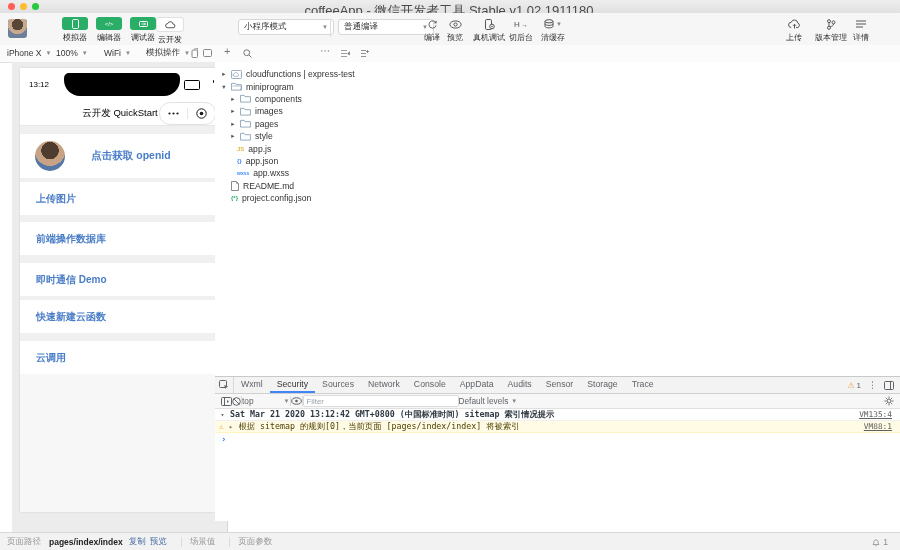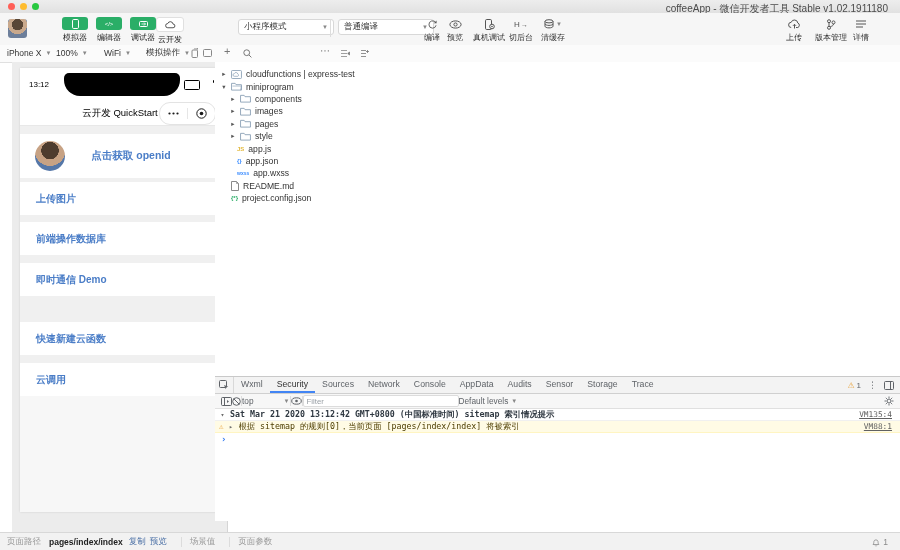--- a/index.html
+++ b/index.html
@@ -5,21 +5,21 @@
   html,body{margin:0;padding:0;}
   body{width:900px;height:550px;position:relative;overflow:hidden;background:#fff;
        font-family:"Liberation Sans",sans-serif;color:#333;}
   svg{display:block;}
   
   .titlebar{position:absolute;left:0;right:0;top:0;height:13px;
             background:linear-gradient(#ededed,#e1e1e1);border-bottom:1px solid #cdcdcd;}
   .lights{position:absolute;left:8px;top:3px;display:flex;gap:5px;}
   .light{width:7px;height:7px;border-radius:50%;}
   .l-red{background:#ff5f57;}.l-yellow{background:#febc2e;}.l-green{background:#28c840;}
-  .win-title{position:absolute;left:0;right:12px;top:2px;text-align:right;font-size:10px;color:#4a4a4a;}
+  .win-title{position:absolute;left:0;right:2px;top:2px;text-align:center;font-size:13px;color:#4a4a4a;}
   
   .toolbar{position:absolute;left:0;right:0;top:13px;height:32px;background:#f6f6f6;border-bottom:1px solid #dcdcdc;}
   .avatar{position:absolute;left:8px;top:6px;width:19px;height:19px;border-radius:3px;overflow:hidden;
           background:radial-gradient(circle at 50% 30%, #584636 0 34%, #c9a98d 35% 58%, #6d7f9b 59%);}
   .tbcol{position:absolute;top:4px;width:34px;display:flex;flex-direction:column;align-items:center;gap:2px;}
   .pill{width:26px;height:13px;border-radius:3px;display:flex;align-items:center;justify-content:center;}
   .pill.green{background:#2aae67;color:#fff;}
   .pill.white{background:#fff;border:1px solid #e0e0e0;color:#333;}
   .tblabel{font-size:8px;color:#222;white-space:nowrap;}
   .sel{position:absolute;top:6px;height:14px;background:#fff;border:1px solid #d8d8d8;border-radius:3px;
@@ -316,21 +316,21 @@
       </div>
     </div>
     <div class="p-content">
       <div class="card openid-card">
         <div class="uavatar"></div>
         <div class="openid-btn">点击获取 openid</div>
       </div>
       <div class="card menu-card" style="margin-top:4px">上传图片</div>
       <div class="card menu-card" style="margin-top:7px">前端操作数据库</div>
       <div class="card menu-card" style="margin-top:8px">即时通信 Demo</div>
-      <div class="card menu-card" style="margin-top:26px">快速新建云函数</div>
+      <div class="card menu-card" style="margin-top:4px">快速新建云函数</div>
       <div class="card menu-card" style="margin-top:8px">云调用</div>
       <div class="p-rest"></div>
     </div>
   </div>
 </div>
 
 <div class="filepanel">
   <div class="tree-row" style="padding-left:6px">
     <span class="tarrow">▸</span>
     <span>

